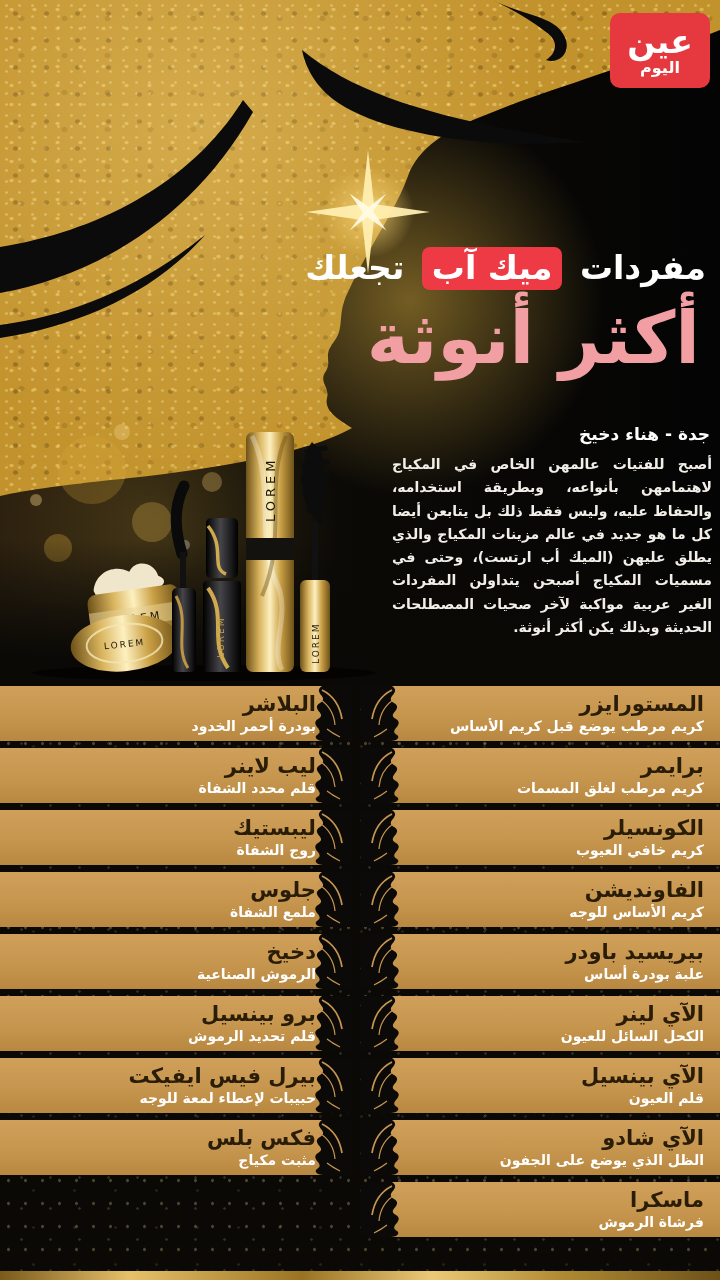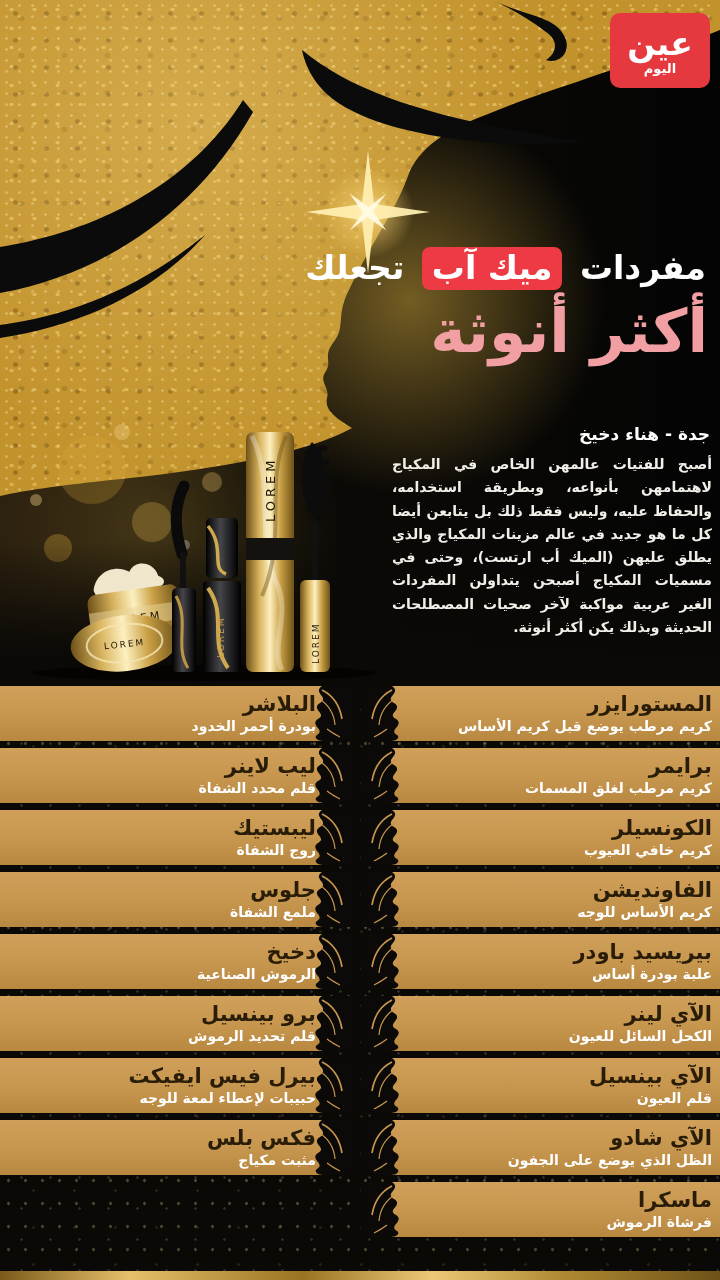--- a/index.html
+++ b/index.html
@@ -22,33 +22,33 @@
   }
   .scene{position:absolute;left:0;top:0;}
   .products{position:absolute;left:24px;top:426px;}
   
   .logo{
     position:absolute;right:10px;top:13px;width:100px;height:75px;
     border-radius:10px;display:flex;flex-direction:column;align-items:center;
     justify-content:center;color:#fff;line-height:1;
   }
   .logo .l1{font-size:33px;font-weight:bold;margin-bottom:2px;}
-  .logo .l2{font-size:13px;font-weight:bold;}
+  .logo .l2{font-size:16px;font-weight:bold;}
   
   .headline{
     position:absolute;right:14px;top:247px;direction:rtl;text-align:right;
     color:#fff;font-size:33px;font-weight:bold;white-space:nowrap;
   }
   .badge{
     display:inline-block;border-radius:8px;padding:1px 10px 3px 10px;
     color:#fff;margin:0 6px;
   }
   .headline-main{
-    position:absolute;right:12px;top:292px;direction:rtl;text-align:right;
-    font-size:60px;font-weight:bold;white-space:nowrap;line-height:1.3;
+    position:absolute;right:20px;top:292px;direction:rtl;text-align:right;
+    font-size:72px;font-weight:bold;white-space:nowrap;line-height:1.3;
   }
   .byline{
     position:absolute;right:10px;top:424px;direction:rtl;text-align:right;
     color:#fff;font-size:17px;font-weight:bold;
   }
   .paragraph{
     position:absolute;right:8px;top:453px;width:320px;direction:rtl;
     text-align:justify;text-align-last:right;color:#f2efe9;
     font-size:14px;font-weight:bold;line-height:23.3px;
   }
@@ -70,21 +70,21 @@
     position:relative;height:55px;margin-bottom:7px;
     background:linear-gradient(180deg,#d0a05a 0%,#c6954e 55%,#b88840 100%);
   }
   .cap{position:absolute;top:0;height:100%;width:58px;}
   .col-right .cap{left:-1px;}
   .col-left .cap{right:-1px;transform:scaleX(-1);}
   .term-text{
     position:relative;height:100%;direction:rtl;text-align:right;
     display:flex;flex-direction:column;justify-content:center;
   }
-  .col-right .term-text{padding-right:8px;padding-left:64px;}
+  .col-right .term-text{padding-right:16px;padding-left:64px;}
   .col-left .term-text{padding-right:36px;padding-left:0;}
   .term-title{
     color:#2a1d08;font-size:21px;font-weight:bold;line-height:25px;
     white-space:nowrap;
   }
   .term-desc{
     color:#ffffff;font-size:14px;font-weight:bold;line-height:19px;
     white-space:nowrap;
   }
   .gold-strip{

